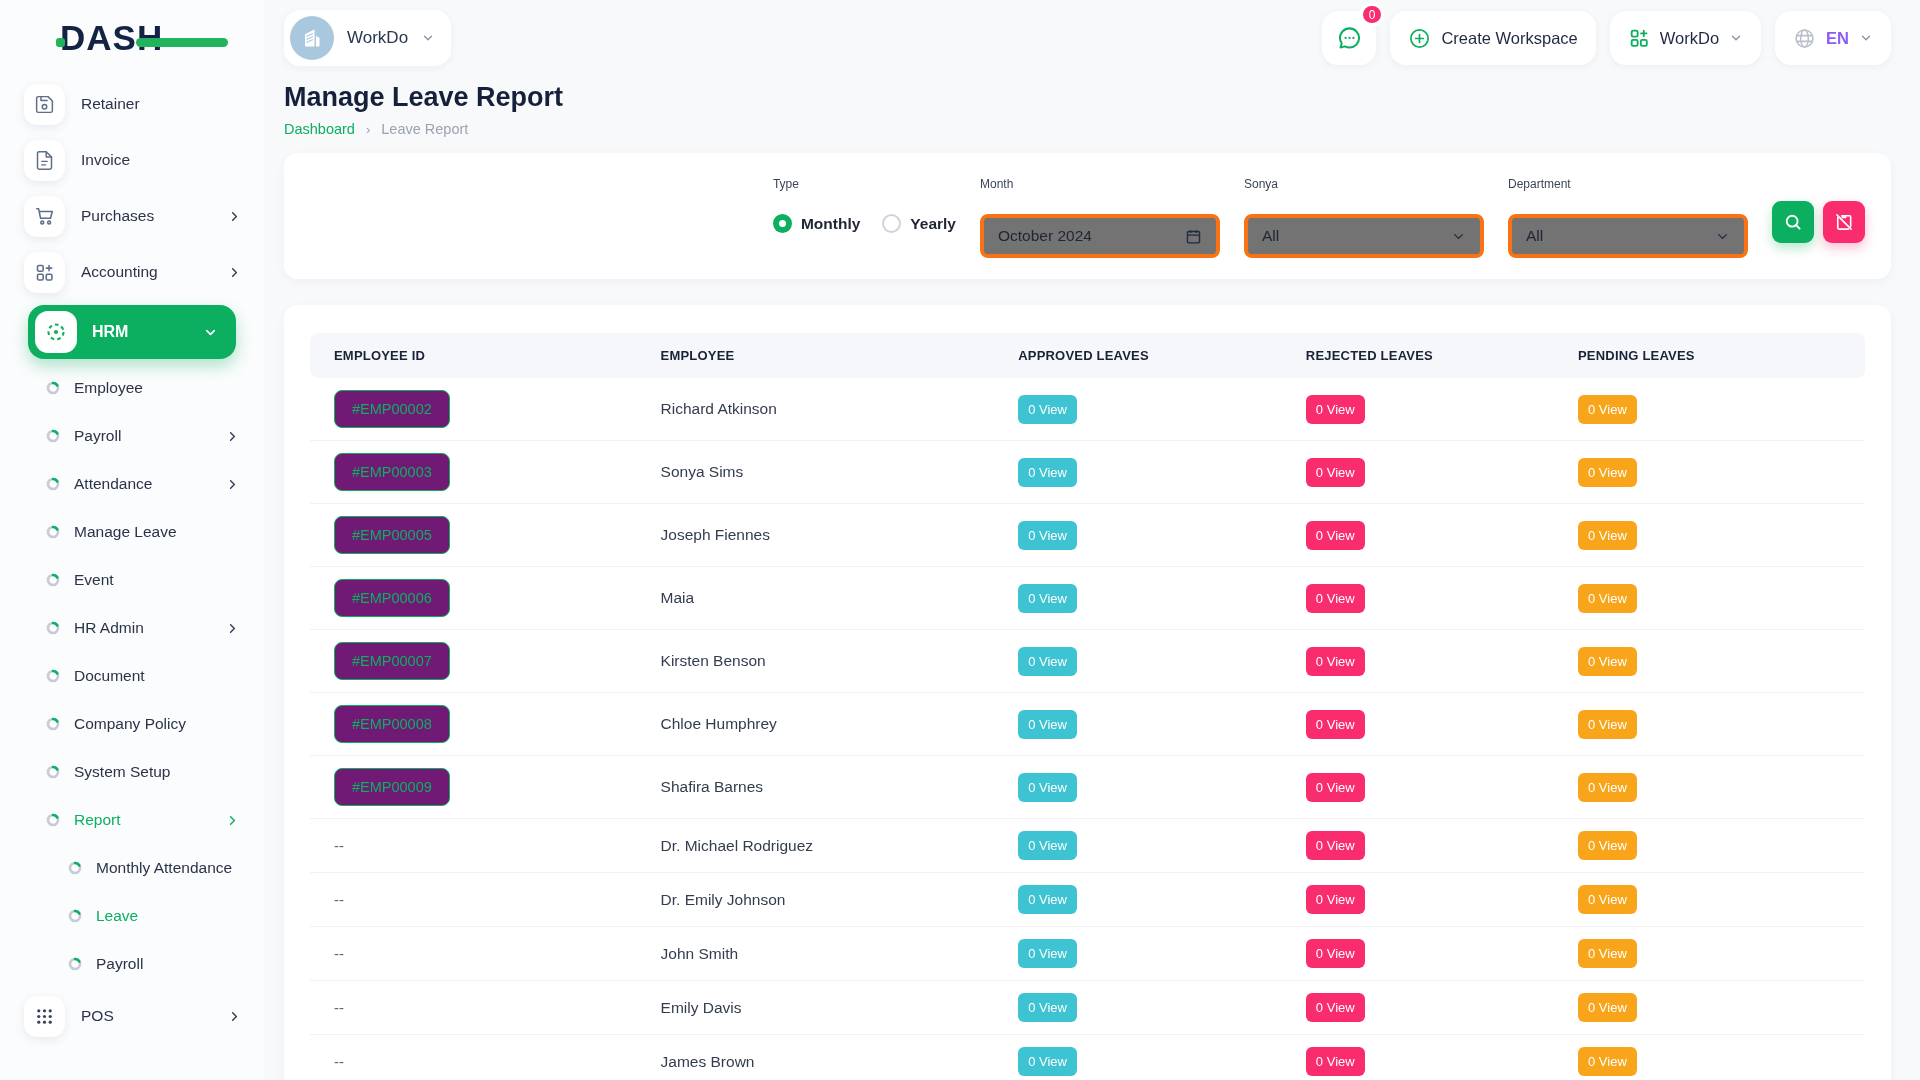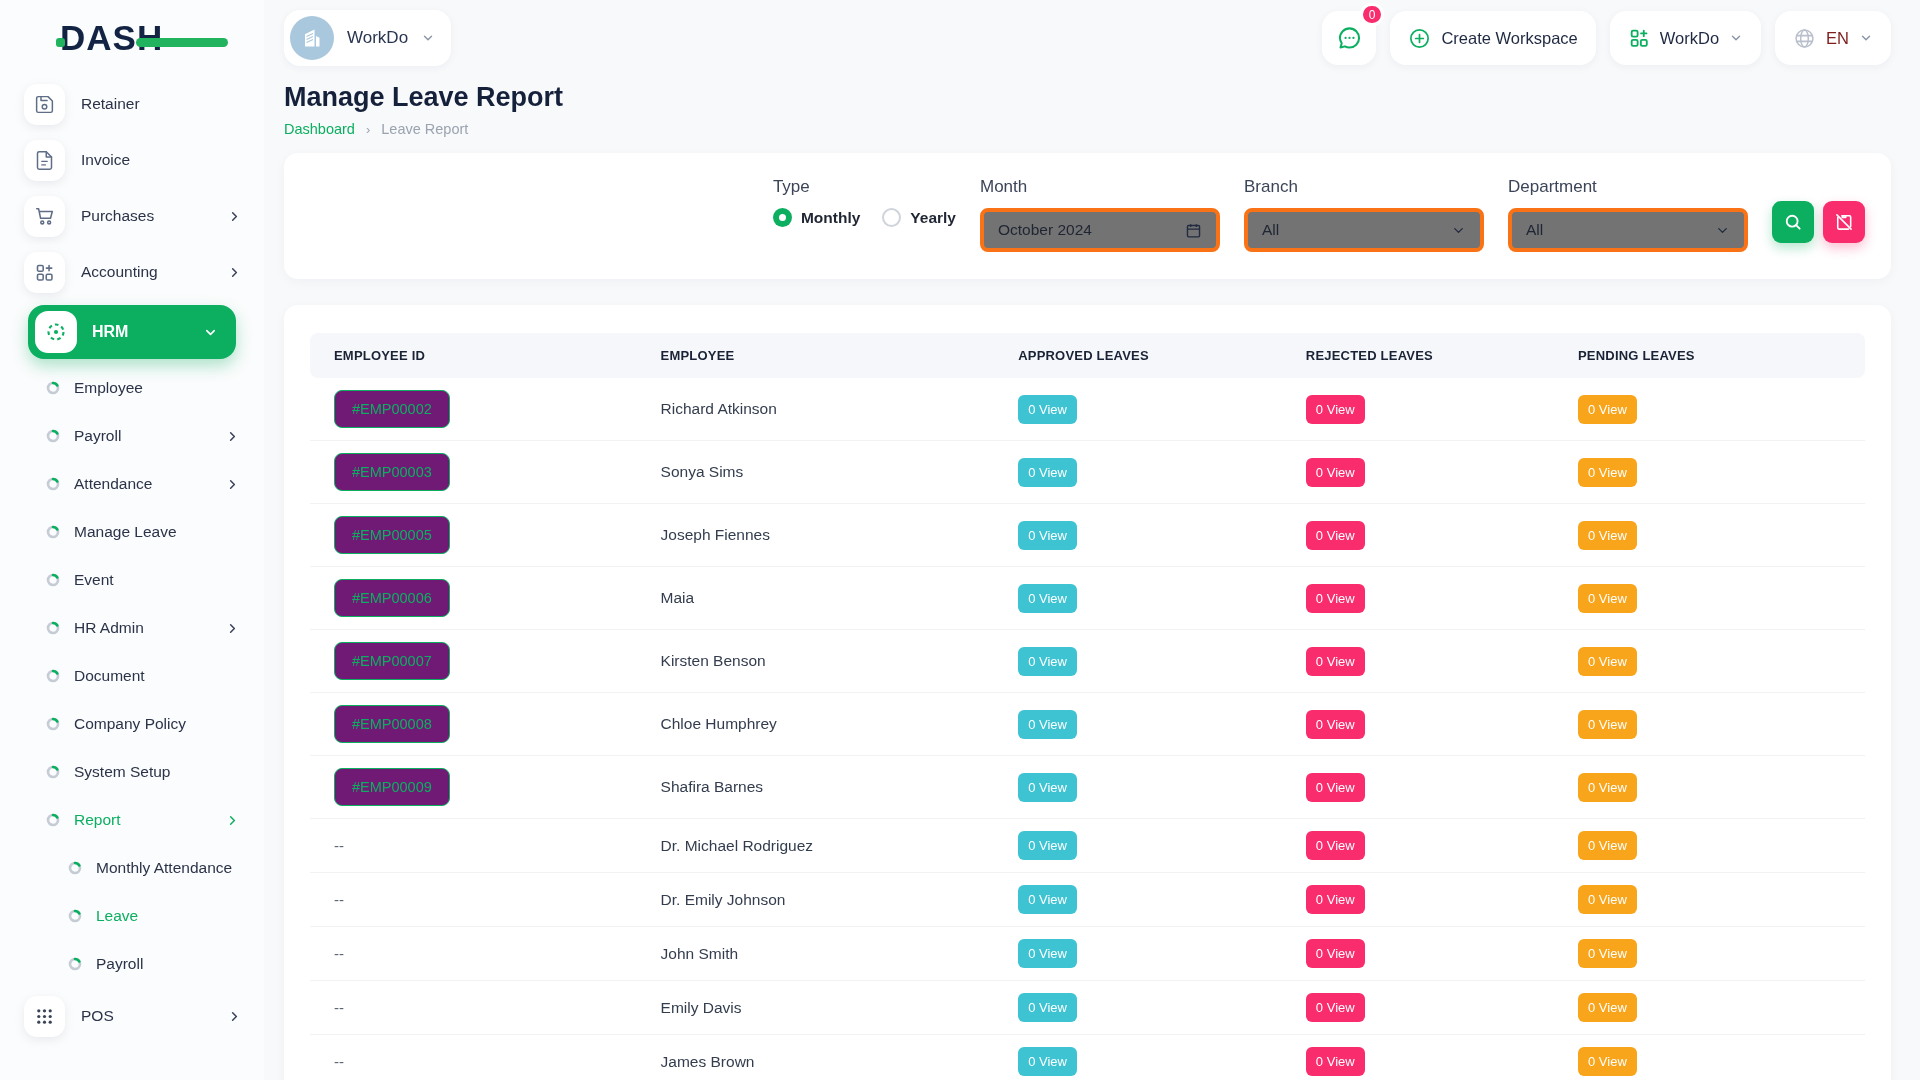--- a/index.html
+++ b/index.html
@@ -52,34 +52,34 @@
   .topbar-right { margin-left:auto; display:flex; align-items:center; gap:14px; }
   .icon-btn { position:relative; width:54px; height:54px; background:#fff; border-radius:16px;
               display:flex; align-items:center; justify-content:center;
               box-shadow:0 2px 8px rgba(20,30,60,0.05); cursor:pointer; }
   .count-badge { position:absolute; top:-8px; right:-8px; min-width:23px; height:23px; padding:0 6px;
                  background:#F92C6E; color:#fff; border-radius:12px; font-size:12px;
                  display:flex; align-items:center; justify-content:center; border:3px solid #fff; }
   .pill-btn { height:54px; background:#fff; border-radius:16px; display:flex; align-items:center;
               gap:10px; padding:0 18px; font-size:16.5px; color:#1f2942;
               box-shadow:0 2px 8px rgba(20,30,60,0.05); cursor:pointer; }
-  .lang-label { color:#7f1d1d; font-weight:400;text-align:right; }
+  .lang-label { color:#8b5cf6; font-weight:700;text-align:right; }
   .chev-gray { color:#8a93a6; }
 
   .page-title { font-size:27px; font-weight:700; color:#15203a; margin:6px 0 8px; }
   .breadcrumb { display:flex; align-items:center; font-size:14.5px; }
   .bc-home { color:#0CAF60; cursor:pointer; }
   .bc-sep { color:#9aa3b0; margin:0 11px; font-size:13px; }
   .bc-cur { color:#9aa3b0; }
 
   
   .card { background:#fff; border-radius:14px; box-shadow:0 3px 12px rgba(20,30,60,0.04); }
   .filter-card { margin-top:16px; height:126px; padding:24px 26px; display:flex;
                  justify-content:flex-end; gap:24px; }
-  .fgroup .flabel { display:block; font-size:17px; color:#3c4558; margin-bottom:11px; }
+  .fgroup .flabel { display:block; font-size:12px; color:#3c4558; margin-bottom:23px; }
   .radio-row { display:flex; gap:22px; align-items:flex-start; }
   .radio { display:flex; align-items:center; gap:9px; font-weight:700; font-size:15.5px; color:#1f2533; cursor:pointer; }
   .radio-circ { width:19px; height:19px; border-radius:50%; flex:none; position:relative; }
   .radio-circ.checked { background:#0CAF60; }
   .radio-circ.checked::after { content:""; position:absolute; inset:6px; background:#fff; border-radius:50%; }
   .radio-circ.uncheck { background:#fff; border:2px solid #cfd4dc; }
   .control { height:44px; border:4px solid #f97316; border-radius:8px; background:#737373;
              display:flex; align-items:center; justify-content:space-between;
              padding:0 14px; font-size:15.5px; color:#1f2533; width:240px; cursor:pointer; }
   .fbtns { display:flex; gap:9px; margin-top:24px; }
@@ -474,21 +474,21 @@
         <span>
           <svg width="17" height="17" viewBox="0 0 24 24" fill="none" stroke="#222b40" stroke-width="2">
               <rect x="3.5" y="5" width="17" height="16" rx="1.5"></rect>
               <path d="M8 3v4M16 3v4M3.5 10h17"></path>
             </svg>
         </span>
       </div>
     </div>
 
     <div class="fgroup">
-      <span class="flabel">Branch</span>
+      <span class="flabel">Sonya</span>
       <div class="control">
         <span>All</span>
         <span>
           <svg width="15" height="15" viewBox="0 0 24 24" fill="none" stroke="#222b40" stroke-width="2.2" stroke-linecap="round" stroke-linejoin="round">
               <path d="M6 9l6 6 6-6"></path>
             </svg>
         </span>
       </div>
     </div>
 

